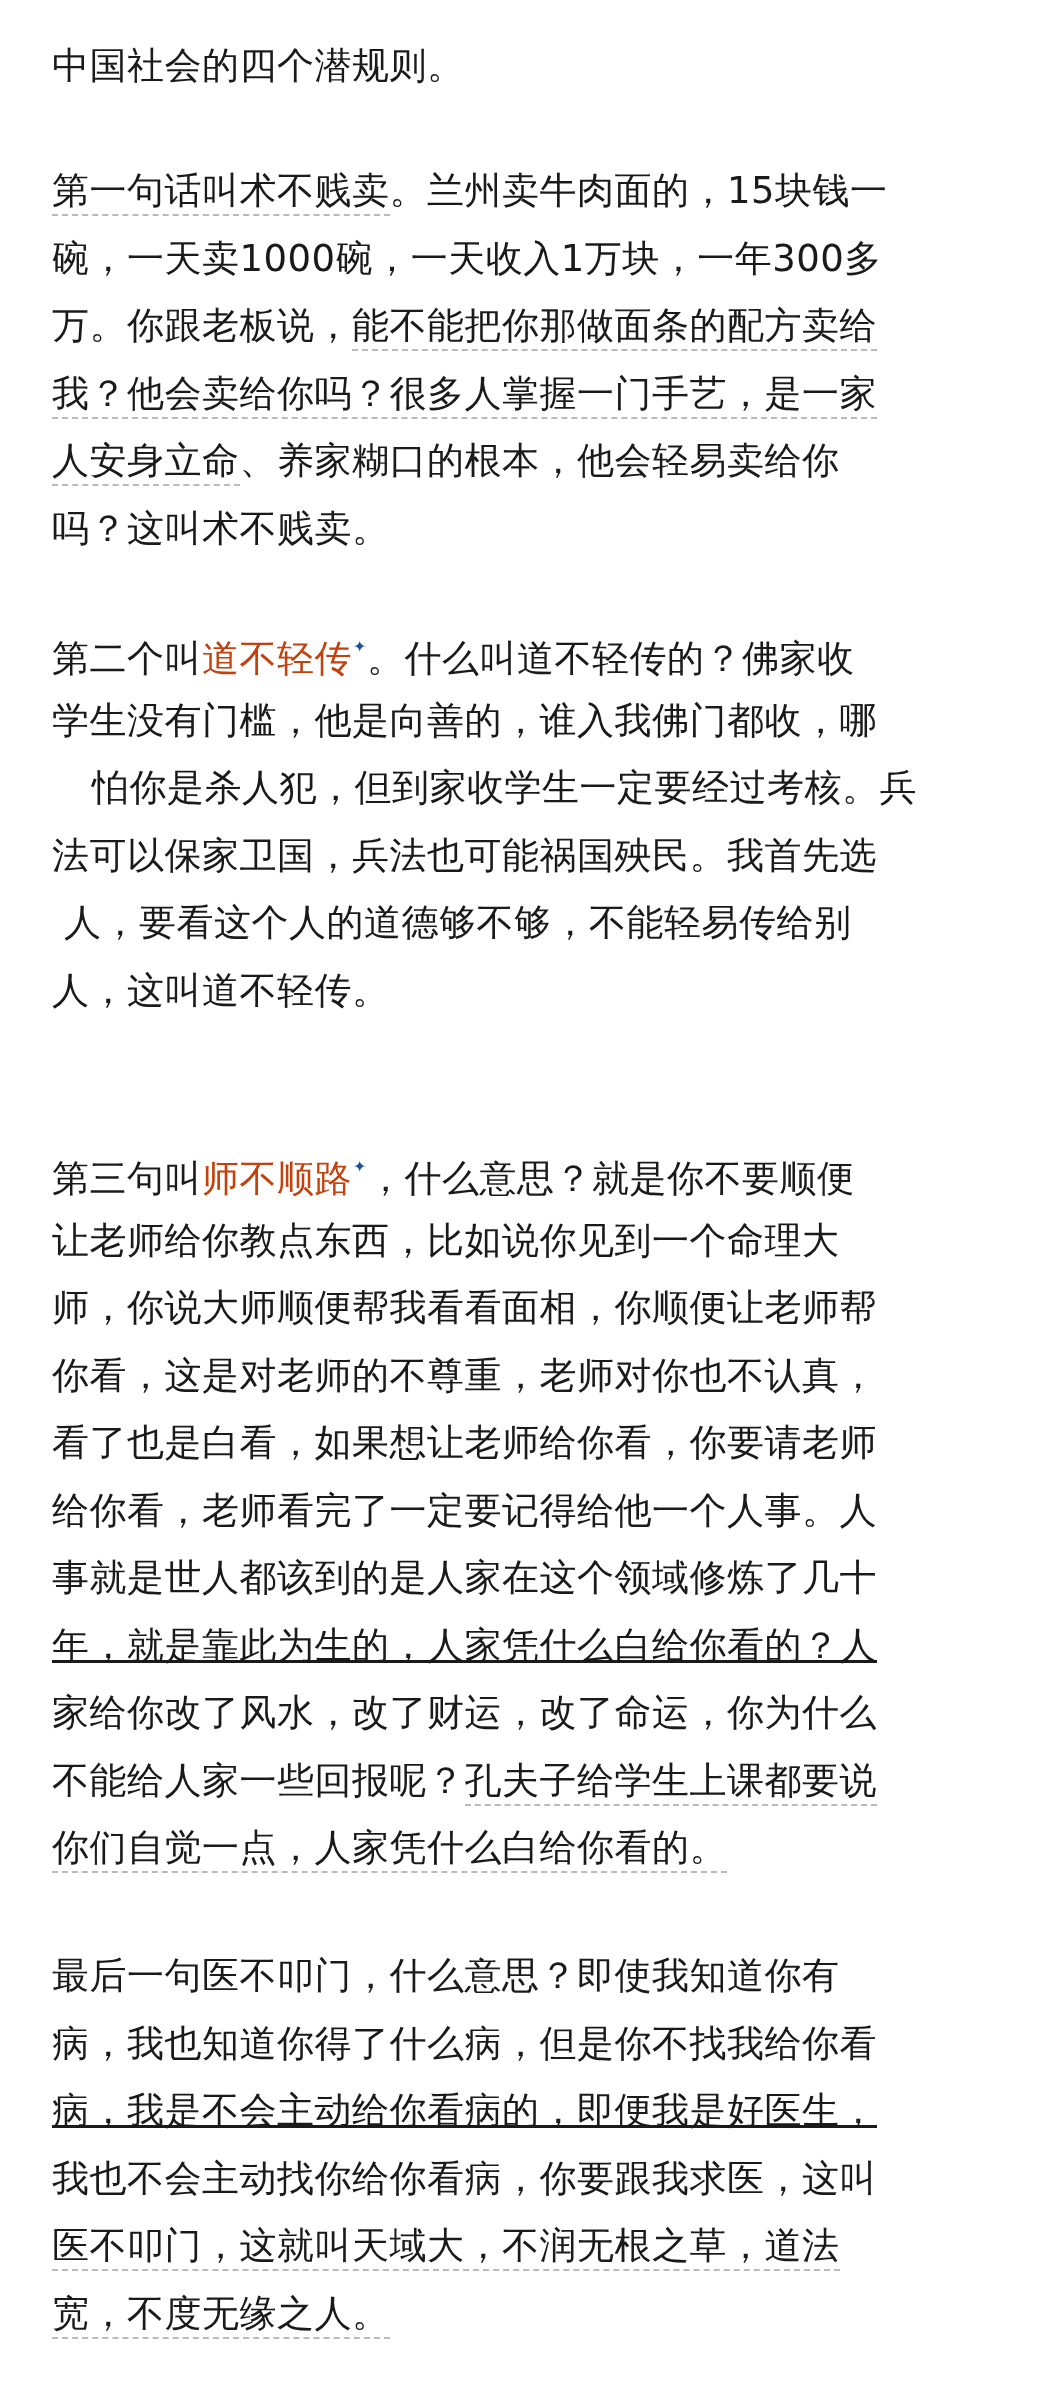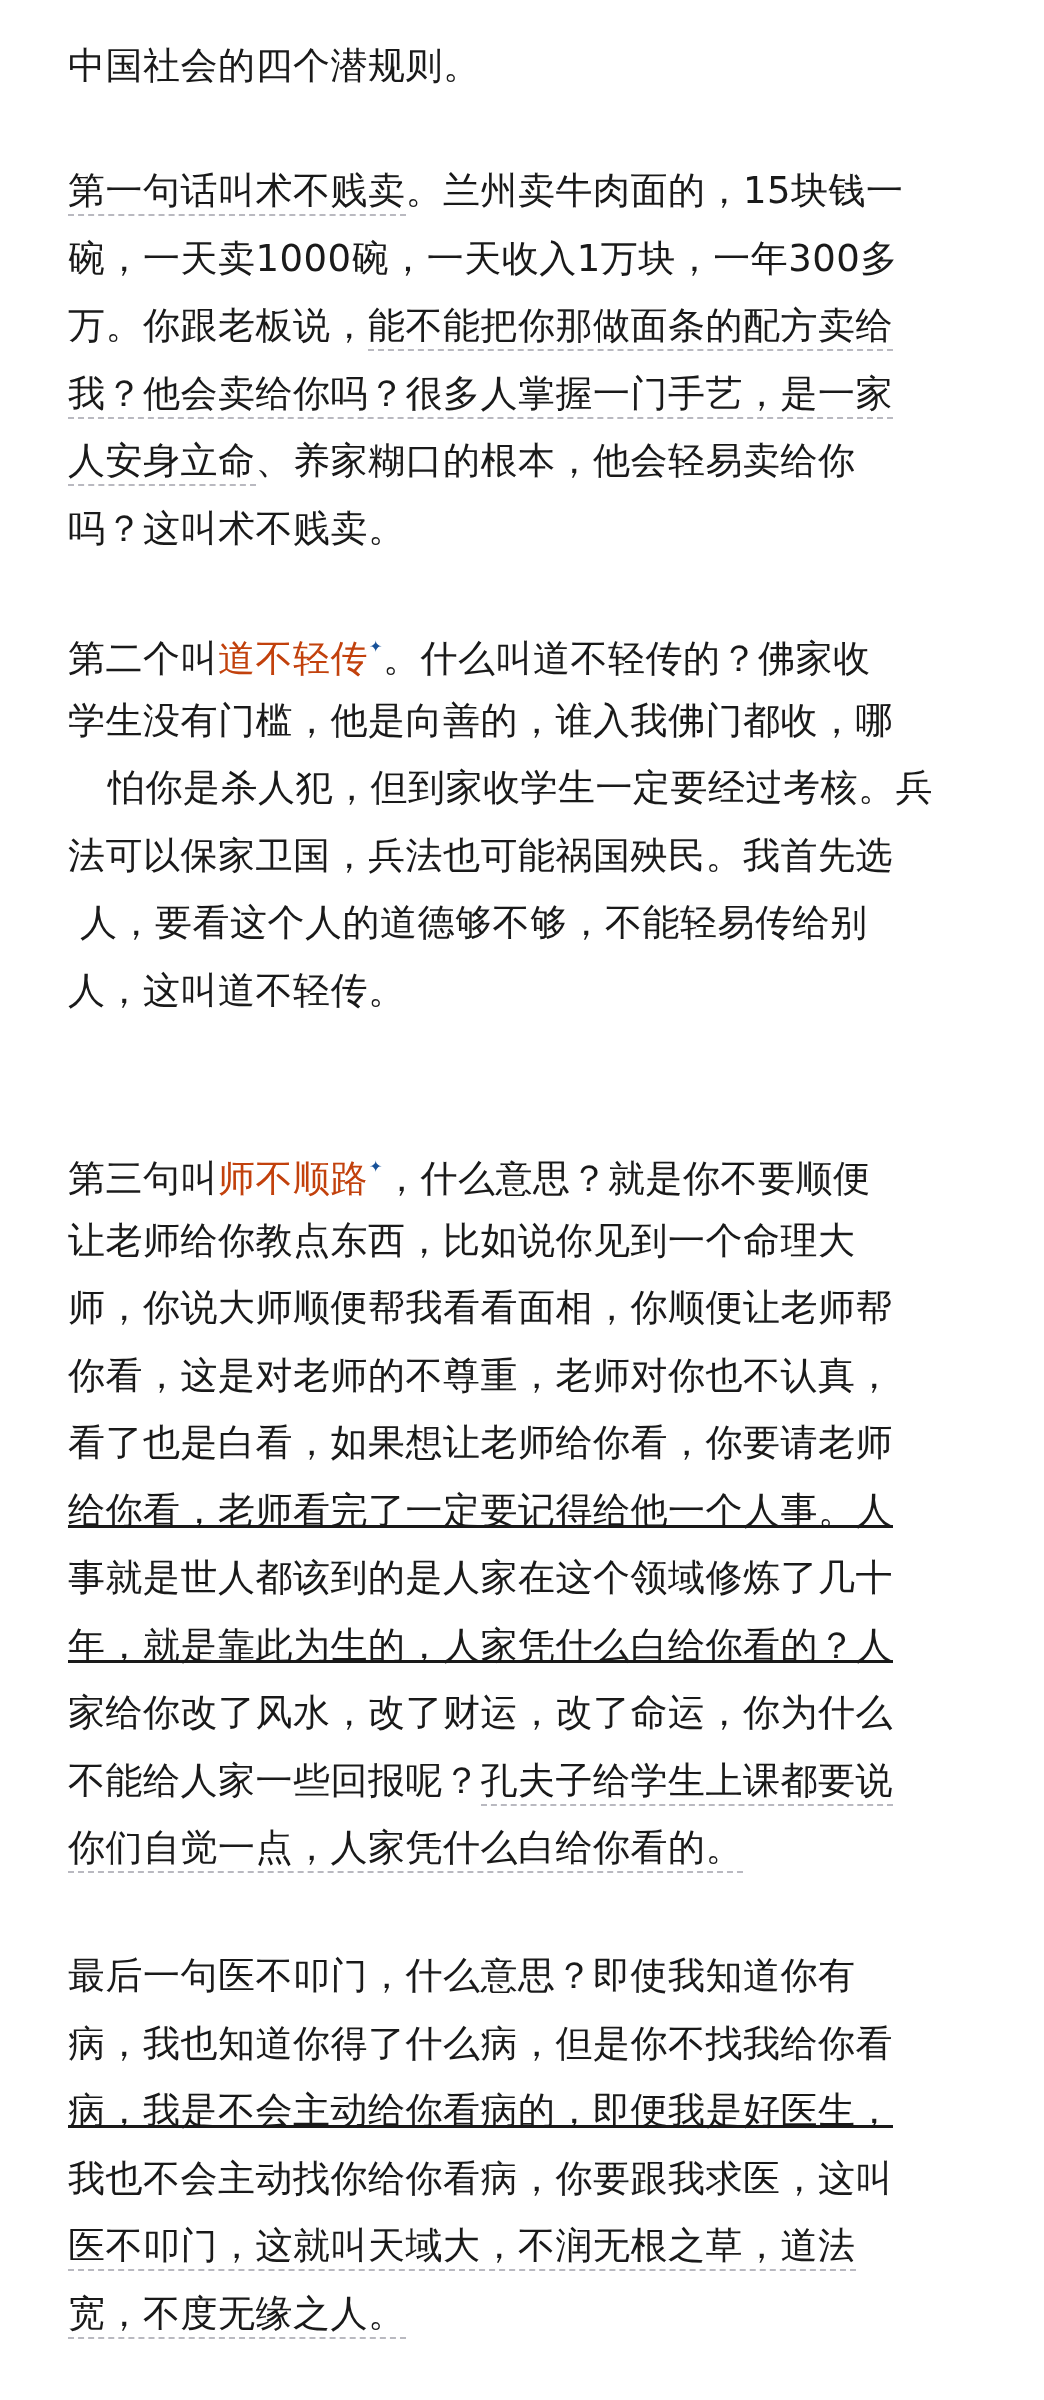--- a/index.html
+++ b/index.html
@@ -1,19 +1,19 @@
 <!DOCTYPE html>
 <html><head>
 <meta charset="utf-8">
 <style>
   html, body { margin:0; padding:0; background:#ffffff; }
   body { width:1044px; height:2400px; position:relative; overflow:hidden;
          font-family:"DejaVu Sans", "Liberation Sans", sans-serif; color:#1a1a1a; }
   .content { position:absolute; left:52px; top:0; width:935px; }
-  .line { position:absolute; left:16px; height:67px; line-height:67px; font-size:37px;
+  .line { position:absolute; left:0; height:67px; line-height:67px; font-size:37px;
           white-space:nowrap; letter-spacing:0.5px; }
   .dash { border-bottom:2px dashed #b9b9c0; padding-bottom:2px;margin-top:36px; }
   .link { color:#c2410c; }
   .spark { color:#175199; font-size:16px; vertical-align:super; position:relative; top:-6px; margin-left:1px; }
 </style>
 </head>
 <body>
 
 <div class="content">
   <div class="line" style="top:32px;">中国社会的四个潜规则。</div>
@@ -28,21 +28,21 @@
       <div class="line" style="top: 686.5px;"><span>学生没有门槛，他是向善的，谁入我佛门都收，哪</span></div>
       <div class="line" style="top: 754px; margin-left: 40px;"><span>怕你是杀人犯，但到家收学生一定要经过考核。兵</span></div>
       <div class="line" style="top: 821.5px;"><span>法可以保家卫国，兵法也可能祸国殃民。我首先选</span></div>
       <div class="line" style="top: 889px; margin-left: 12px;"><span>人，要看这个人的道德够不够，不能轻易传给别</span></div>
       <div class="line" style="top: 956.5px;"><span>人，这叫道不轻传。</span></div>
       <div class="line" style="top: 1139px;"><span>第三句叫</span><span class="link">师不顺路</span><span class="spark">✦</span><span>，什么意思？就是你不要顺便</span></div>
       <div class="line" style="top: 1206.5px;"><span>让老师给你教点东西，比如说你见到一个命理大</span></div>
       <div class="line" style="top: 1274px;"><span>师，你说大师顺便帮我看看面相，你顺便让老师帮</span></div>
       <div class="line" style="top: 1341.5px;"><span>你看，这是对老师的不尊重，老师对你也不认真，</span></div>
       <div class="line" style="top: 1409px;"><span>看了也是白看，如果想让老师给你看，你要请老师</span></div>
-      <div class="line" style="top: 1476.5px; text-decoration: underline;"><span>给你看，老师看完了一定要记得给他一个人事。人</span></div>
+      <div class="line" style="top: 1476.5px;"><span>给你看，老师看完了一定要记得给他一个人事。人</span></div>
       <div class="line" style="top: 1544px;"><span>事就是世人都该到的是人家在这个领域修炼了几十</span></div>
       <div class="line" style="top: 1611.5px; text-decoration: underline;"><span>年，就是靠此为生的，人家凭什么白给你看的？人</span></div>
       <div class="line" style="top: 1679px;"><span>家给你改了风水，改了财运，改了命运，你为什么</span></div>
       <div class="line" style="top: 1746.5px;"><span>不能给人家一些回报呢？</span><span class="dash">孔夫子给学生上课都要说</span></div>
       <div class="line" style="top: 1814px;"><span class="dash">你们自觉一点，人家凭什么白给你看的。</span></div>
       <div class="line" style="top: 1942px;"><span>最后一句医不叩门，什么意思？即使我知道你有</span></div>
       <div class="line" style="top: 2009.5px; text-align: center;"><span>病，我也知道你得了什么病，但是你不找我给你看</span></div>
       <div class="line" style="top: 2077px; text-decoration: underline;"><span>病，我是不会主动给你看病的，即便我是好医生，</span></div>
       <div class="line" style="top: 2144.5px;"><span>我也不会主动找你给你看病，你要跟我求医，这叫</span></div>
       <div class="line" style="top: 2212px;"><span class="dash">医不叩门，这就叫天域大，不润无根之草，道法</span></div>

